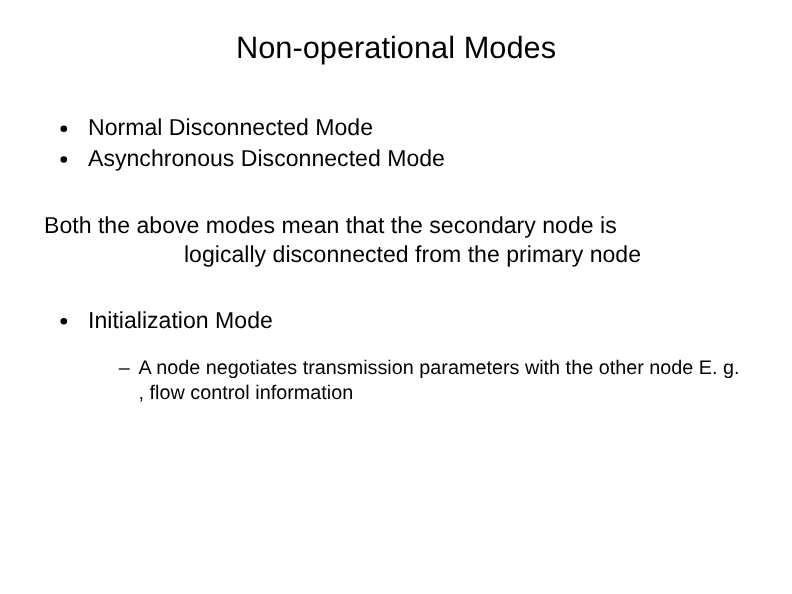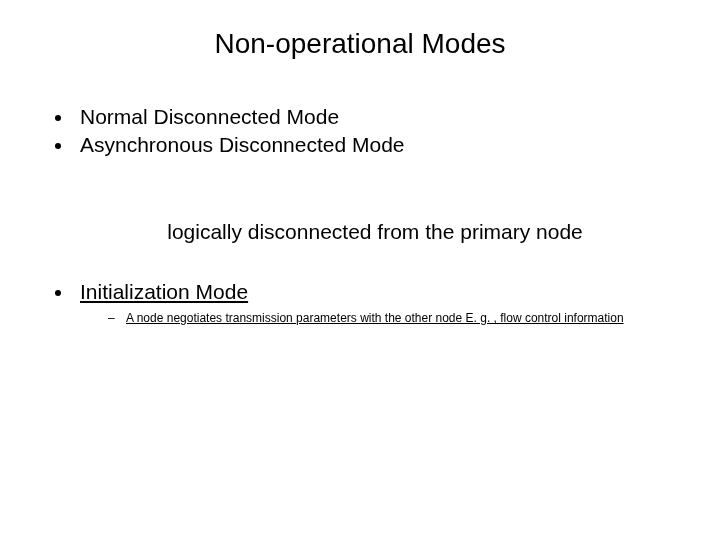--- a/index.html
+++ b/index.html
@@ -44,30 +44,29 @@
   }
   .para-indent {
     display: block;
     padding-left: 30px;
     text-align: center;
   }
   ul.second {
     list-style: disc;
     margin: 34px 0 0 0;
     padding-left: 34px;
-    text-decoration: underline;
   }
   ul.second > li {
     padding-left: 6px;
   }
   ul.sub {
     list-style: none;
-    margin: 6px 0 0 0;
+    margin: 18px 0 0 0;
     padding-left: 28px;
-    font-size: 12px;
+    font-size: 18px;
   }
   ul.sub > li {
     position: relative;
     padding-left: 18px;
     margin-bottom: 2px;
   }
   ul.sub > li::before {
     content: "–";
     position: absolute;
     left: 0;
@@ -80,21 +79,21 @@
 <div class="slide">
   <div class="title">Non-operational Modes</div>
 
   <div class="body">
     <ul class="top">
       <li>Normal Disconnected Mode</li>
       <li>Asynchronous Disconnected Mode</li>
     </ul>
 
     <div class="para">
-      <br>
+      <span>Both the above modes mean that the secondary node is</span><br>
       <span class="para-indent">logically disconnected from the primary node</span>
     </div>
 
     <ul class="second">
       <li>
         <span>Initialization Mode</span>
         <ul class="sub">
           <li>A node negotiates transmission parameters with the other node E. g. , flow control information</li>
         </ul>
       </li>

